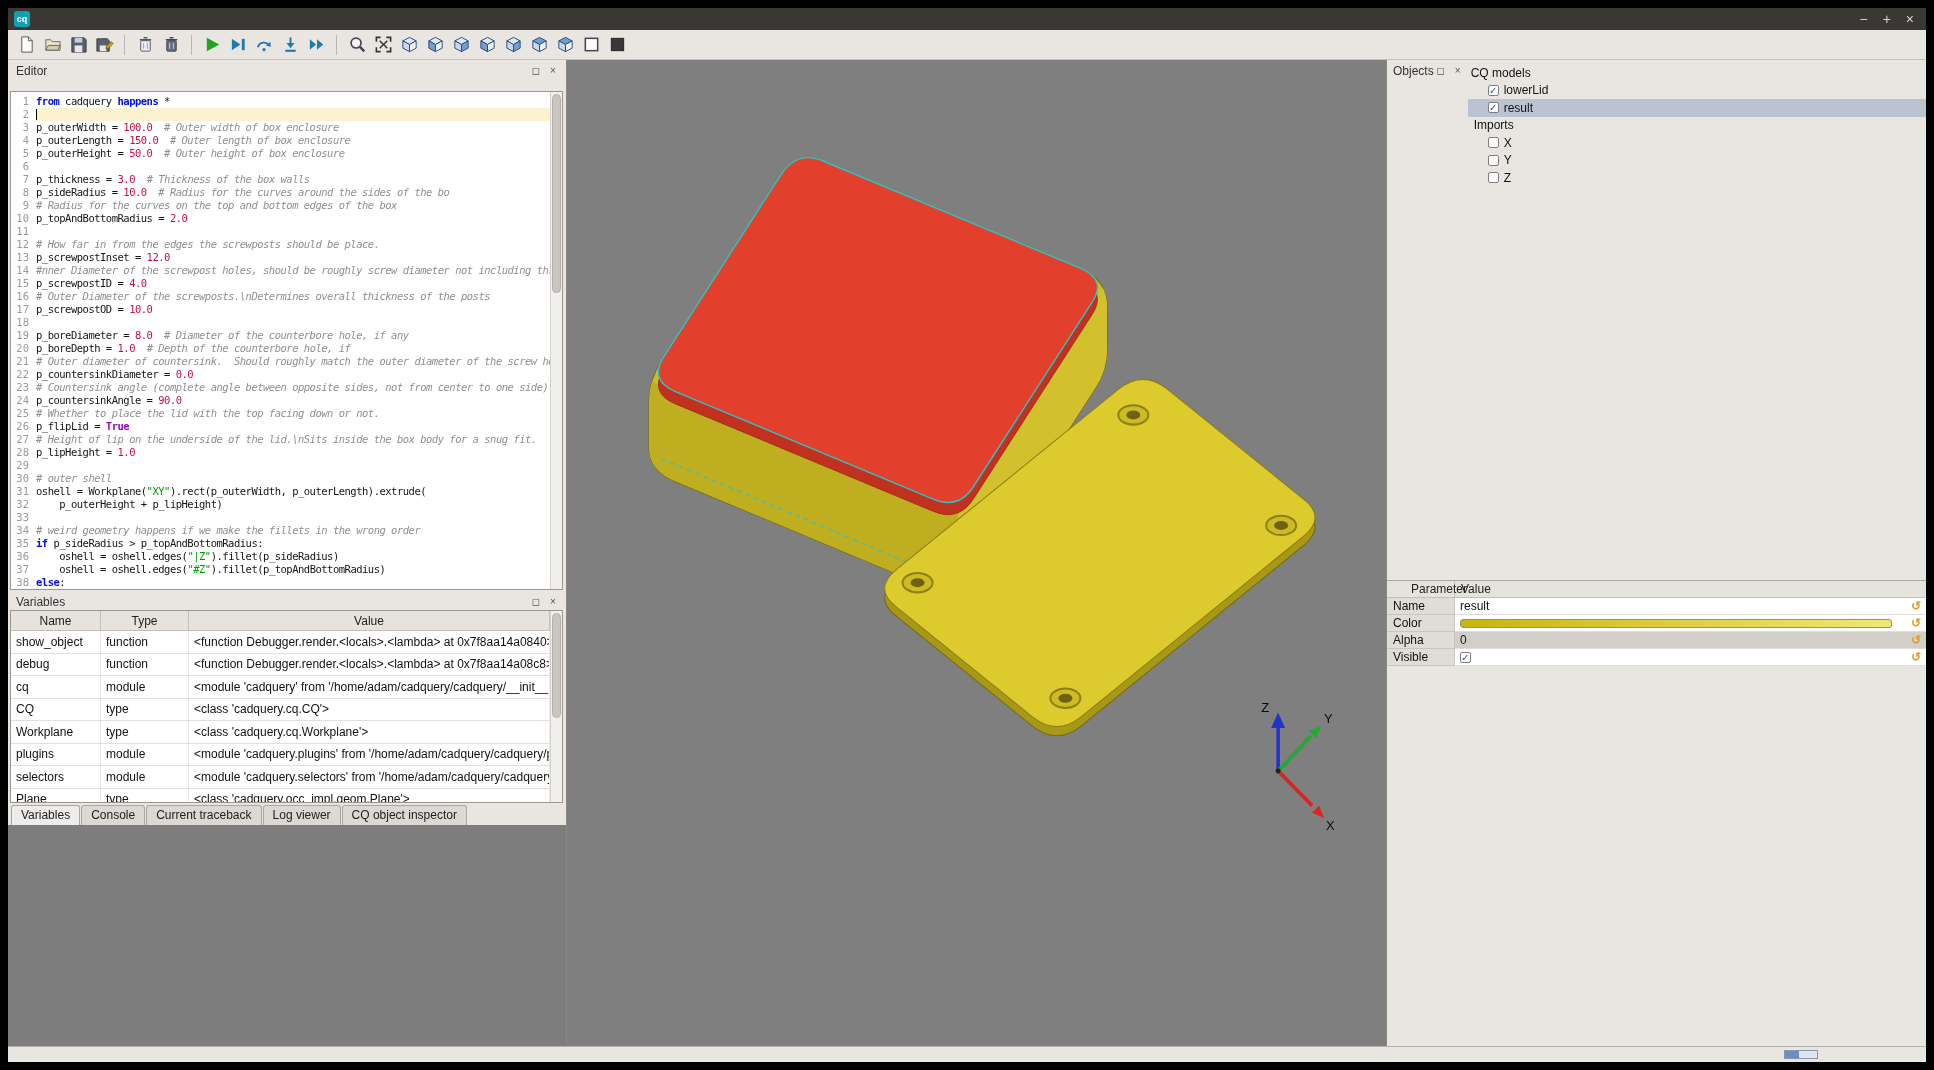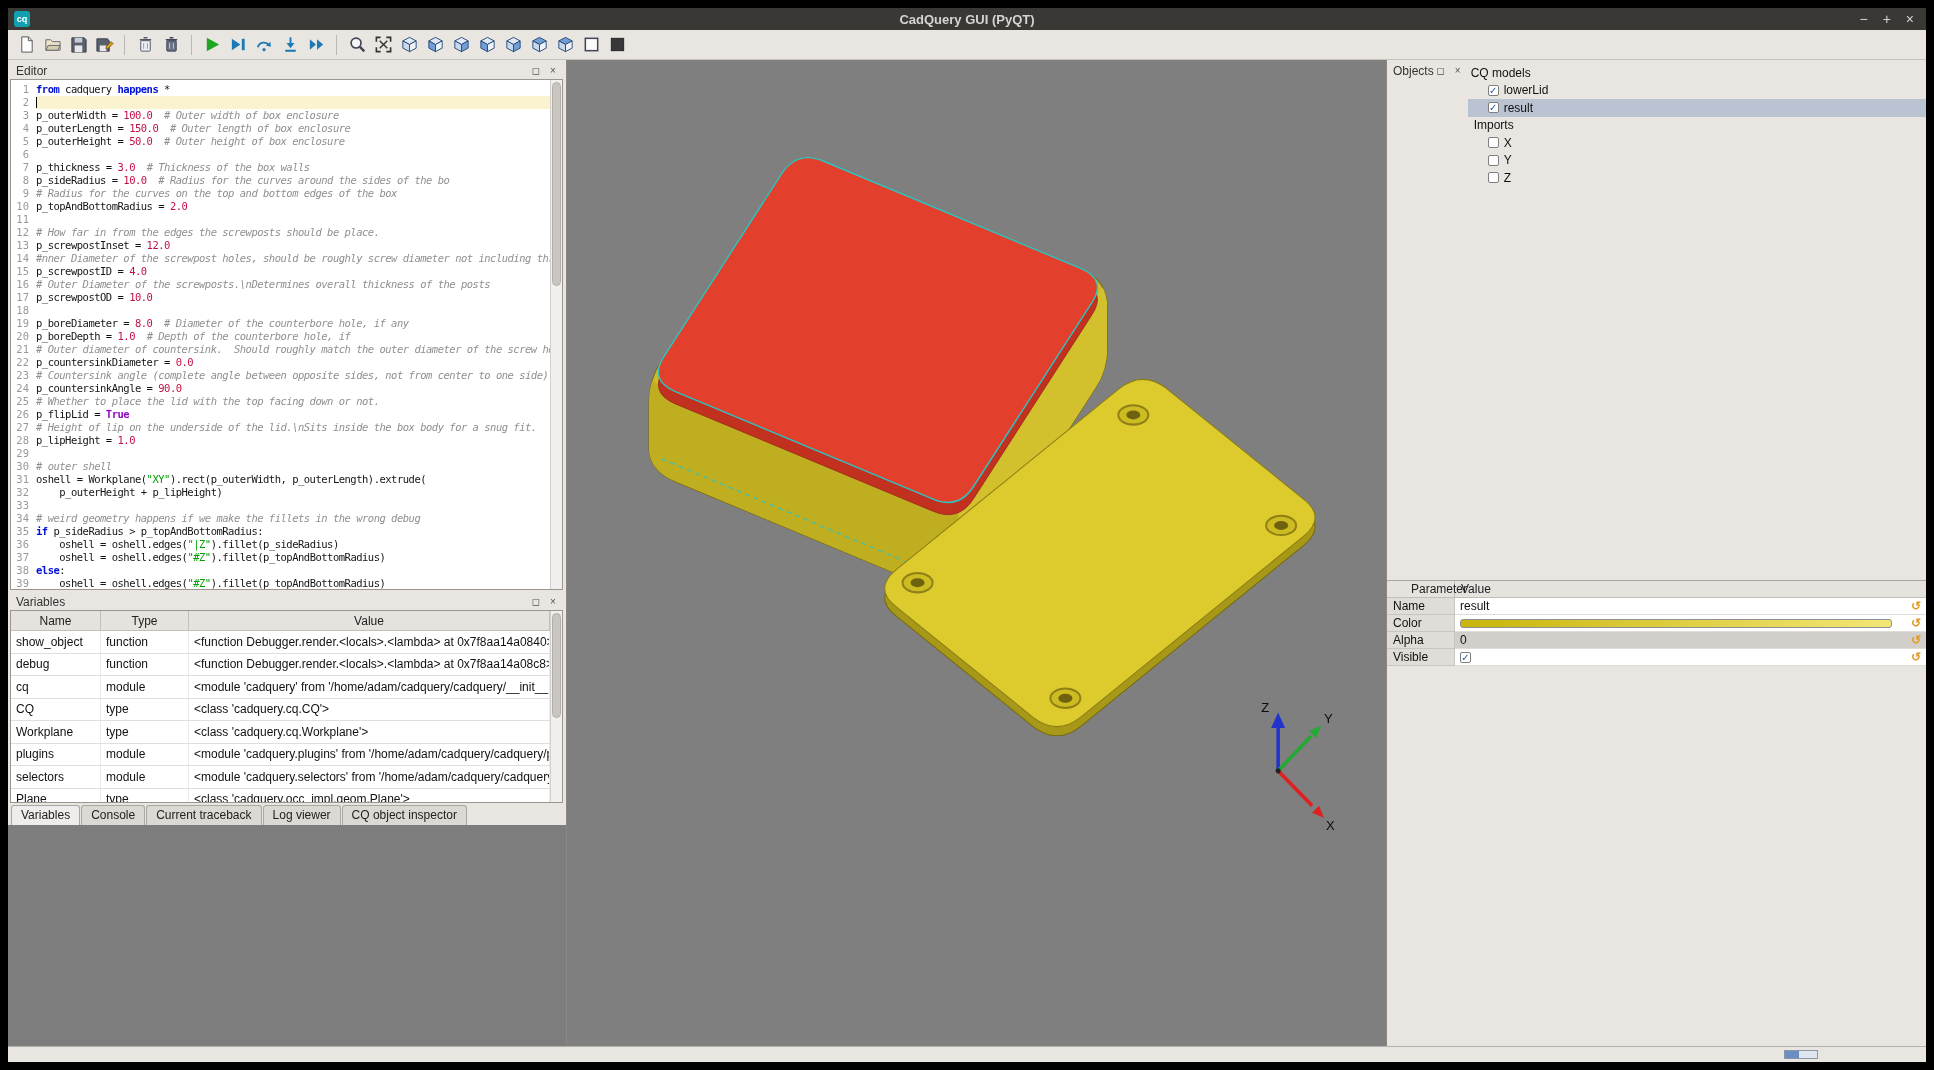--- a/index.html
+++ b/index.html
@@ -21,21 +21,21 @@
   .tb-btn svg { width:19px; height:19px; }
   .tb-sep { width:1px; height:20px; background:#bbb8b4; margin:0 6px; }
 
   .main { flex:1; display:flex; min-height:0; }
 
   
   .left-col { width:558px; flex:0 0 auto; display:flex; flex-direction:column; background:#e9e6e2; }
   .panel-title { height:17px; display:flex; align-items:center; font-size:12px; color:#333; padding:0 3px 0 6px; flex:0 0 auto; }
   .panel-btns { margin-left:auto; display:flex; gap:3px; align-items:center; }
   .pbtn { font-size:10px; color:#555; width:14px; height:13px; text-align:center; line-height:13px; }
-  .editor-panel { height:528px; display:flex; flex-direction:column; margin:2px 3px 0 2px; }
+  .editor-panel { height:528px; display:flex; flex-direction:column; margin:2px 3px 0 2px;gap:12px; }
   .editor-body { flex:1; background:#fff; border:1px solid #9a9792; display:flex; min-height:0; position:relative; }
   .code-lines { flex:1; overflow:hidden; font-family:"DejaVu Sans Mono",monospace; font-size:10.5px; letter-spacing:-0.5px; line-height:13px; padding-top:3px; }
   .code-line { display:flex; height:13px; white-space:pre; }
   .ln { width:25px; flex:0 0 auto; text-align:right; padding-right:7px; color:#999; letter-spacing:normal; }
   .code { flex:1; color:#111; }
   .code-line.current .code { background:var(--c-current_line); }
   .cursor { display:inline-block; width:1px; height:11px; background:#000; vertical-align:-2px; }
   .tok-k { color:#0010d8; font-weight:bold; }
   .tok-n { color:#c21043; }
   .tok-c { color:#8f8f8f; font-style:italic; }
@@ -90,21 +90,20 @@
   .sw-thumb { width:14px; height:100%; background:#6b8fc2; }
 </style>
 </head>
 <body>
 
 <div class="frame">
 <div class="window">
 
   <div class="titlebar">
     <div class="app-logo">cq</div>
-    <div class="title">CadQuery GUI (PyQT)</div>
     <div class="win-controls">
       <span>−</span>
       <span>+</span>
       <span>×</span>
     </div>
   </div>
 
   <div class="toolbar">
         <div class="tb-btn">
           <span style="display: flex;">
@@ -336,21 +335,21 @@
                 <div class="code-line"><span class="ln">24</span><span class="code"><span class="tok-t">p_countersinkAngle = </span><span class="tok-n">90.0</span></span></div>
                 <div class="code-line"><span class="ln">25</span><span class="code"><span class="tok-c"># Whether to place the lid with the top facing down or not.</span></span></div>
                 <div class="code-line"><span class="ln">26</span><span class="code"><span class="tok-t">p_flipLid = </span><span class="tok-b">True</span></span></div>
                 <div class="code-line"><span class="ln">27</span><span class="code"><span class="tok-c"># Height of lip on the underside of the lid.\nSits inside the box body for a snug fit.</span></span></div>
                 <div class="code-line"><span class="ln">28</span><span class="code"><span class="tok-t">p_lipHeight = </span><span class="tok-n">1.0</span></span></div>
                 <div class="code-line"><span class="ln">29</span><span class="code"></span></div>
                 <div class="code-line"><span class="ln">30</span><span class="code"><span class="tok-c"># outer shell</span></span></div>
                 <div class="code-line"><span class="ln">31</span><span class="code"><span class="tok-t">oshell = Workplane(</span><span class="tok-s">"XY"</span><span class="tok-t">).rect(p_outerWidth, p_outerLength).extrude(</span></span></div>
                 <div class="code-line"><span class="ln">32</span><span class="code"><span class="tok-t">    p_outerHeight + p_lipHeight)</span></span></div>
                 <div class="code-line"><span class="ln">33</span><span class="code"></span></div>
-                <div class="code-line"><span class="ln">34</span><span class="code"><span class="tok-c"># weird geometry happens if we make the fillets in the wrong debug</span></span></div>
+                <div class="code-line"><span class="ln">34</span><span class="code"><span class="tok-c"># weird geometry happens if we make the fillets in the wrong order</span></span></div>
                 <div class="code-line"><span class="ln">35</span><span class="code"><span class="tok-k">if</span><span class="tok-t"> p_sideRadius &gt; p_topAndBottomRadius:</span></span></div>
                 <div class="code-line"><span class="ln">36</span><span class="code"><span class="tok-t">    oshell = oshell.edges(</span><span class="tok-s">"|Z"</span><span class="tok-t">).fillet(p_sideRadius)</span></span></div>
                 <div class="code-line"><span class="ln">37</span><span class="code"><span class="tok-t">    oshell = oshell.edges(</span><span class="tok-s">"#Z"</span><span class="tok-t">).fillet(p_topAndBottomRadius)</span></span></div>
                 <div class="code-line"><span class="ln">38</span><span class="code"><span class="tok-k">else</span><span class="tok-t">:</span></span></div>
                 <div class="code-line"><span class="ln">39</span><span class="code"><span class="tok-t">    oshell = oshell.edges(</span><span class="tok-s">"#Z"</span><span class="tok-t">).fillet(p_topAndBottomRadius)</span></span></div>
               </div>
           <div class="vscroll">
                 <div class="thumb" style="top:2px;height:40%"></div>
               </div>
         </div>

